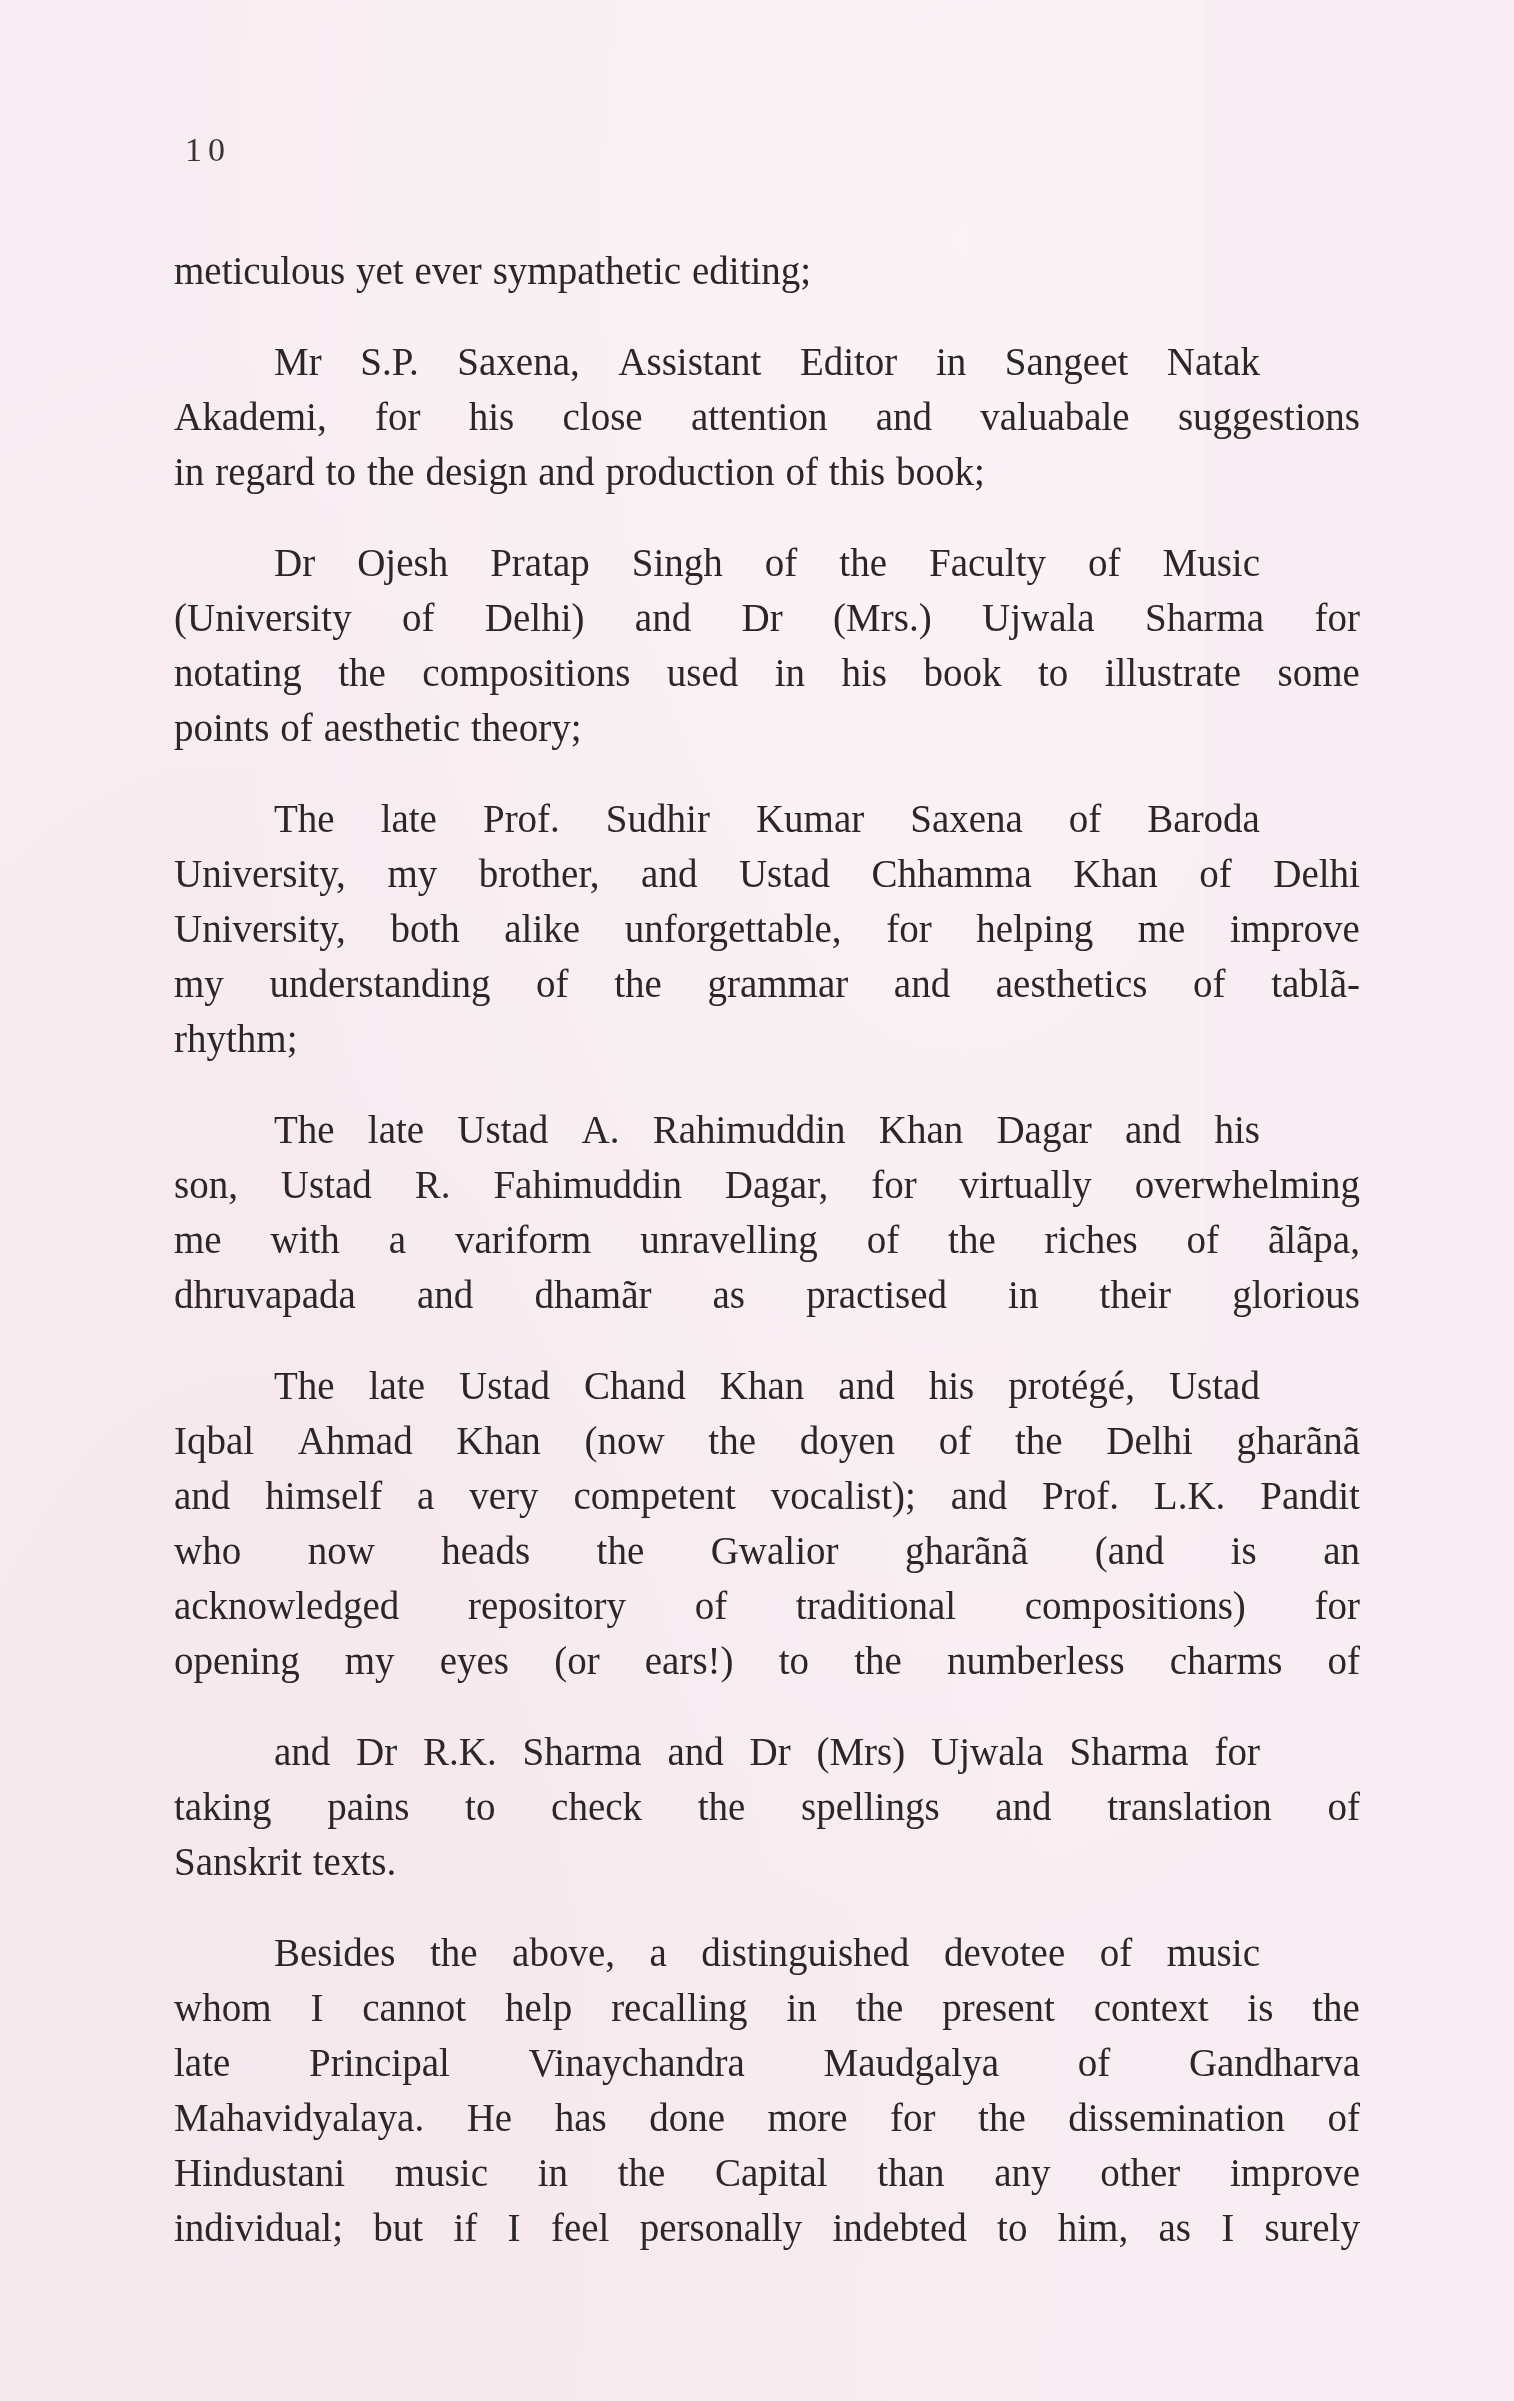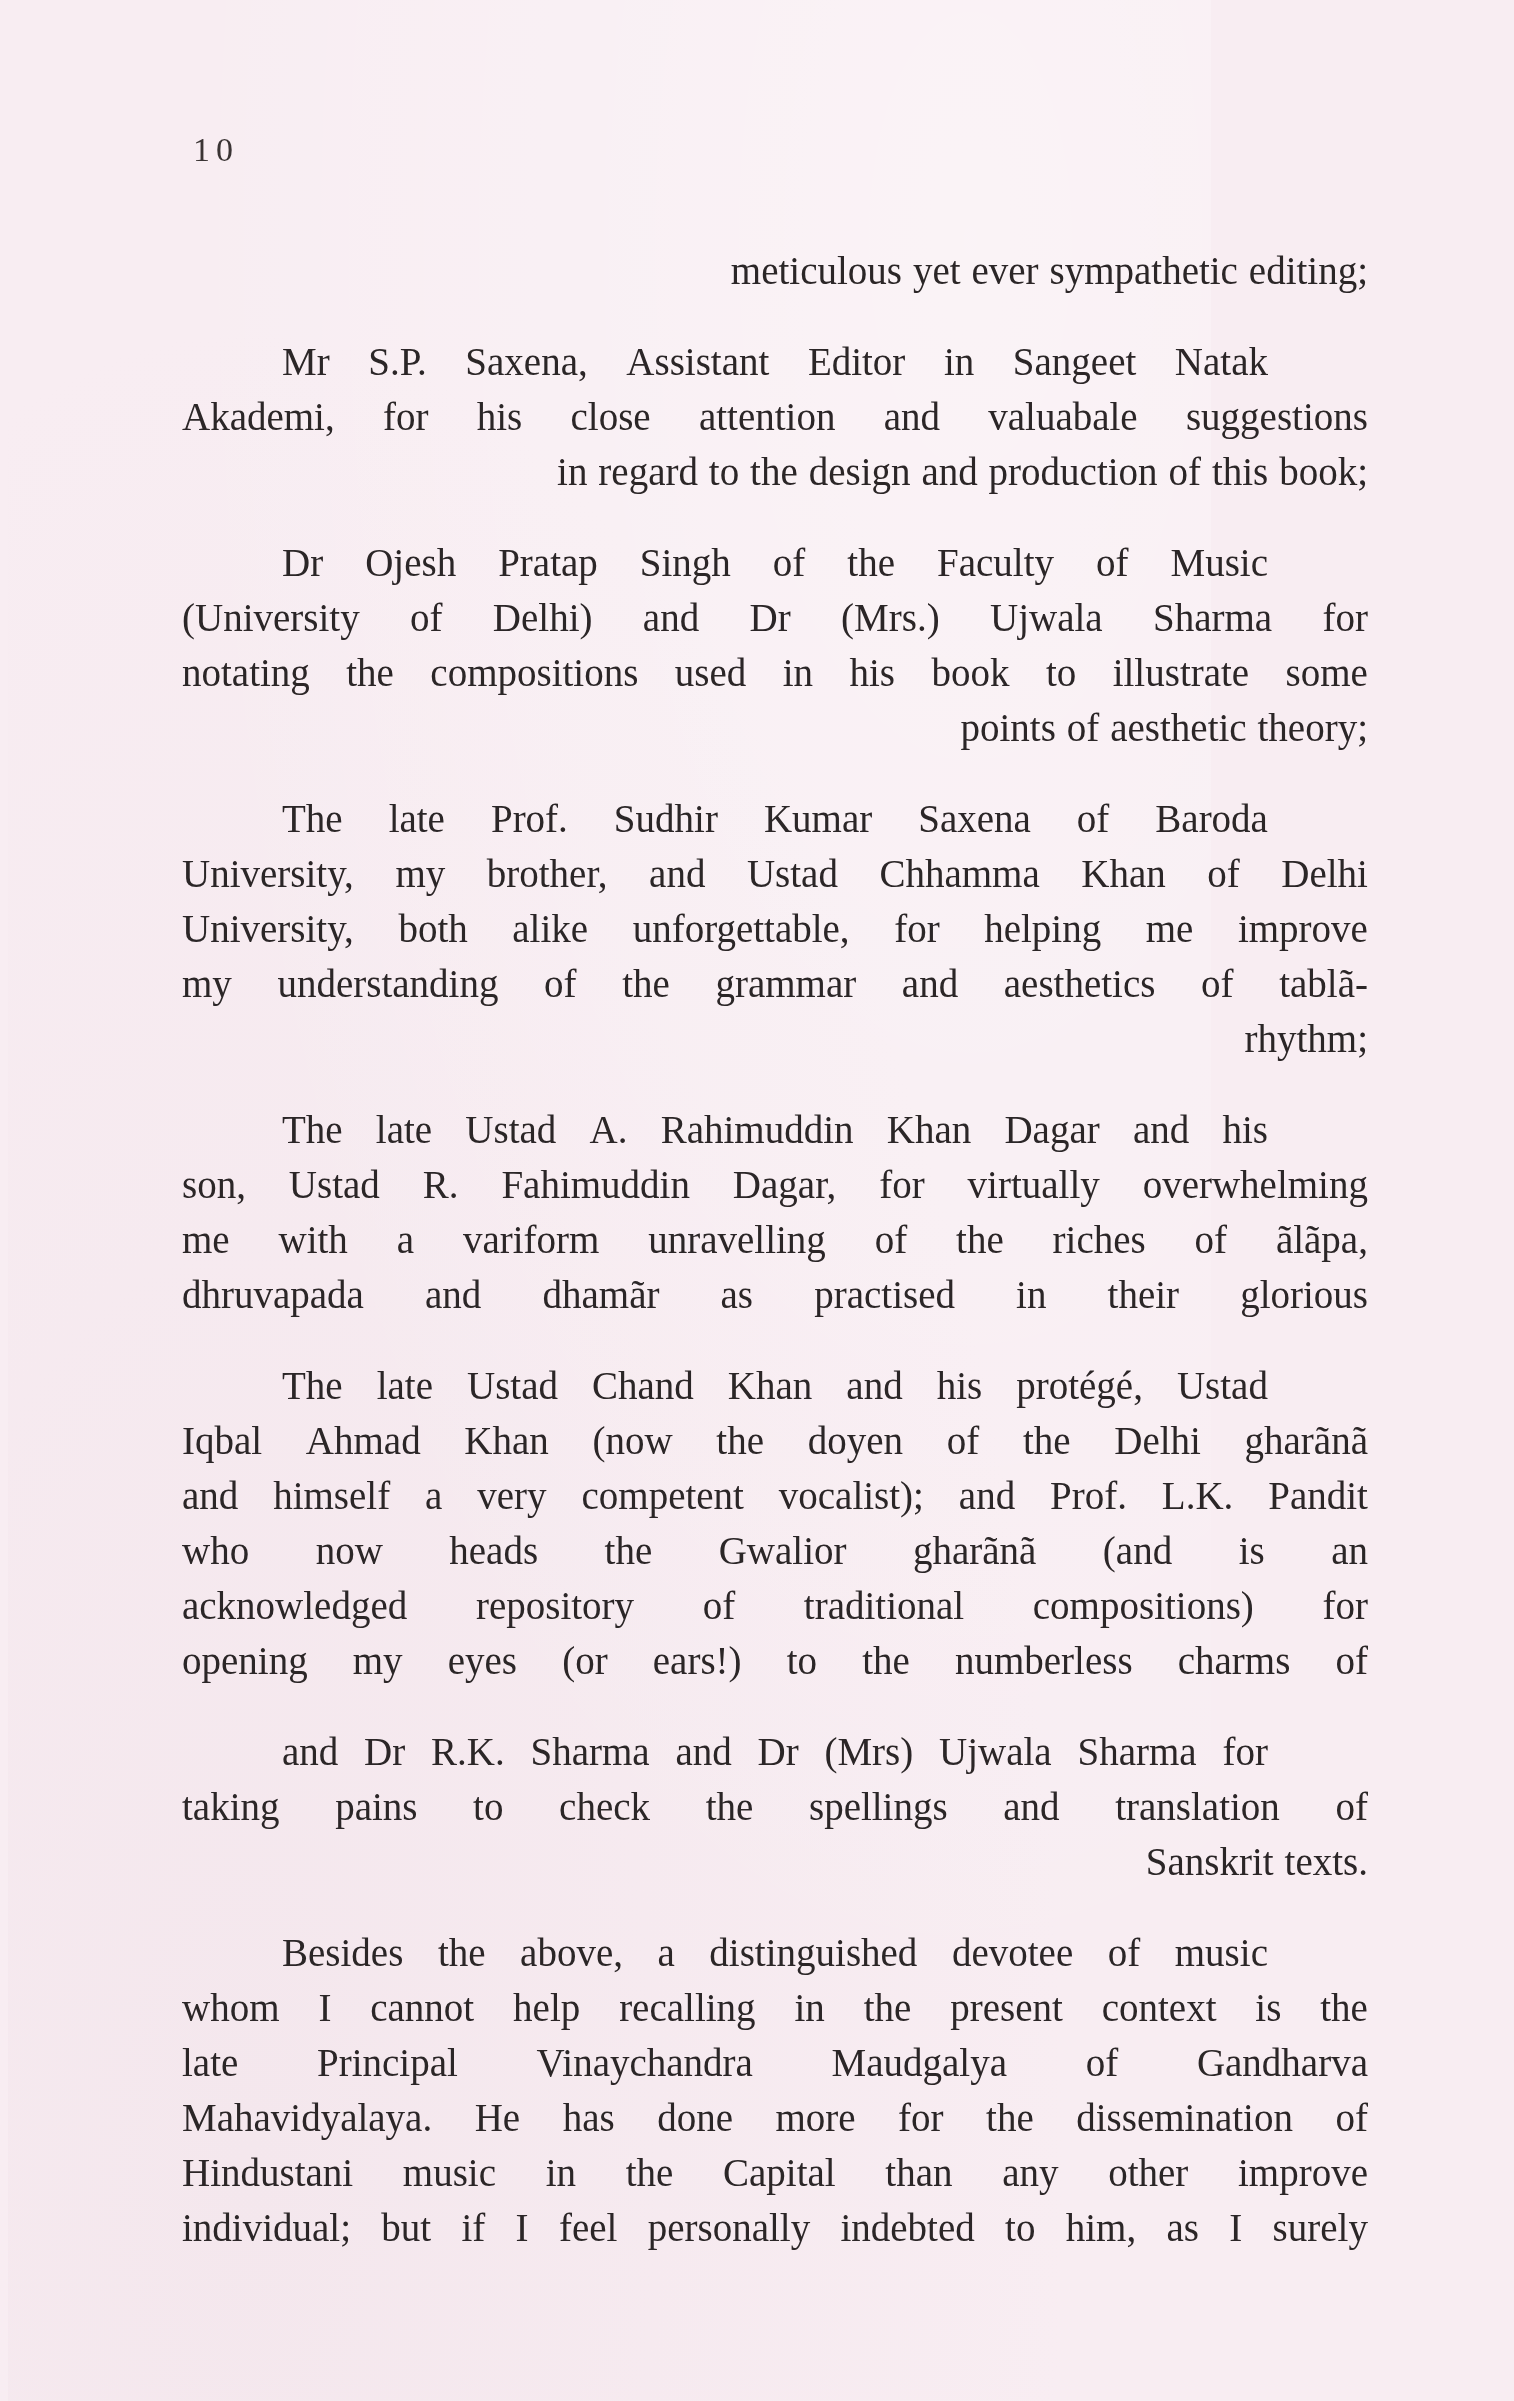--- a/index.html
+++ b/index.html
@@ -4,21 +4,21 @@
 <style>
   html, body { margin: 0; padding: 0; }
   body {
     width: 1514px; height: 2402px; overflow: hidden;
     background: #f8edf2;
     position: relative;
     font-family: "Liberation Serif", "DejaVu Serif", serif;
     color: #2b2627;
   }
   .page {
-    position: absolute; left: 8px; top: 0; width: 1203px; height: 2402px;
+    position: absolute; left: 0; top: 0; width: 1203px; height: 2402px;
     background:
       radial-gradient(ellipse at 80% 10%, rgba(255,255,255,0.35), rgba(255,255,255,0) 60%),
       radial-gradient(ellipse at 20% 90%, rgba(240,225,232,0.5), rgba(255,255,255,0) 60%),
       #f8edf2;
   }
   .running-head {
     position: absolute; top: 131px; left: 185px; width: 995px; height: 40px;
   }
   .page-number {
     position: absolute; left: 0; top: 0;
@@ -42,21 +42,21 @@
     white-space: nowrap;
     overflow: visible;
   }
   .line.last { text-align-last: left; }
   .line.indent { padding-left: 100px; }
   .line span.seg { white-space: pre; }
   .line .it { }
   .line-inner {
     display: flex; justify-content: space-between; width: 100%;
   }
-  .line.last .line-inner { justify-content: flex-end; gap: 0.28em; }
+  .line.last .line-inner { justify-content: flex-start; gap: 0.28em; }
   .line.indent .line-inner { width: calc(100% - 100px); margin-top: 36px; }
   .w { display: inline-block; }
 </style>
 </head>
 <body>
 
 <div class="page">
   <div class="running-head">
     <span class="page-number">10</span>
   </div>

